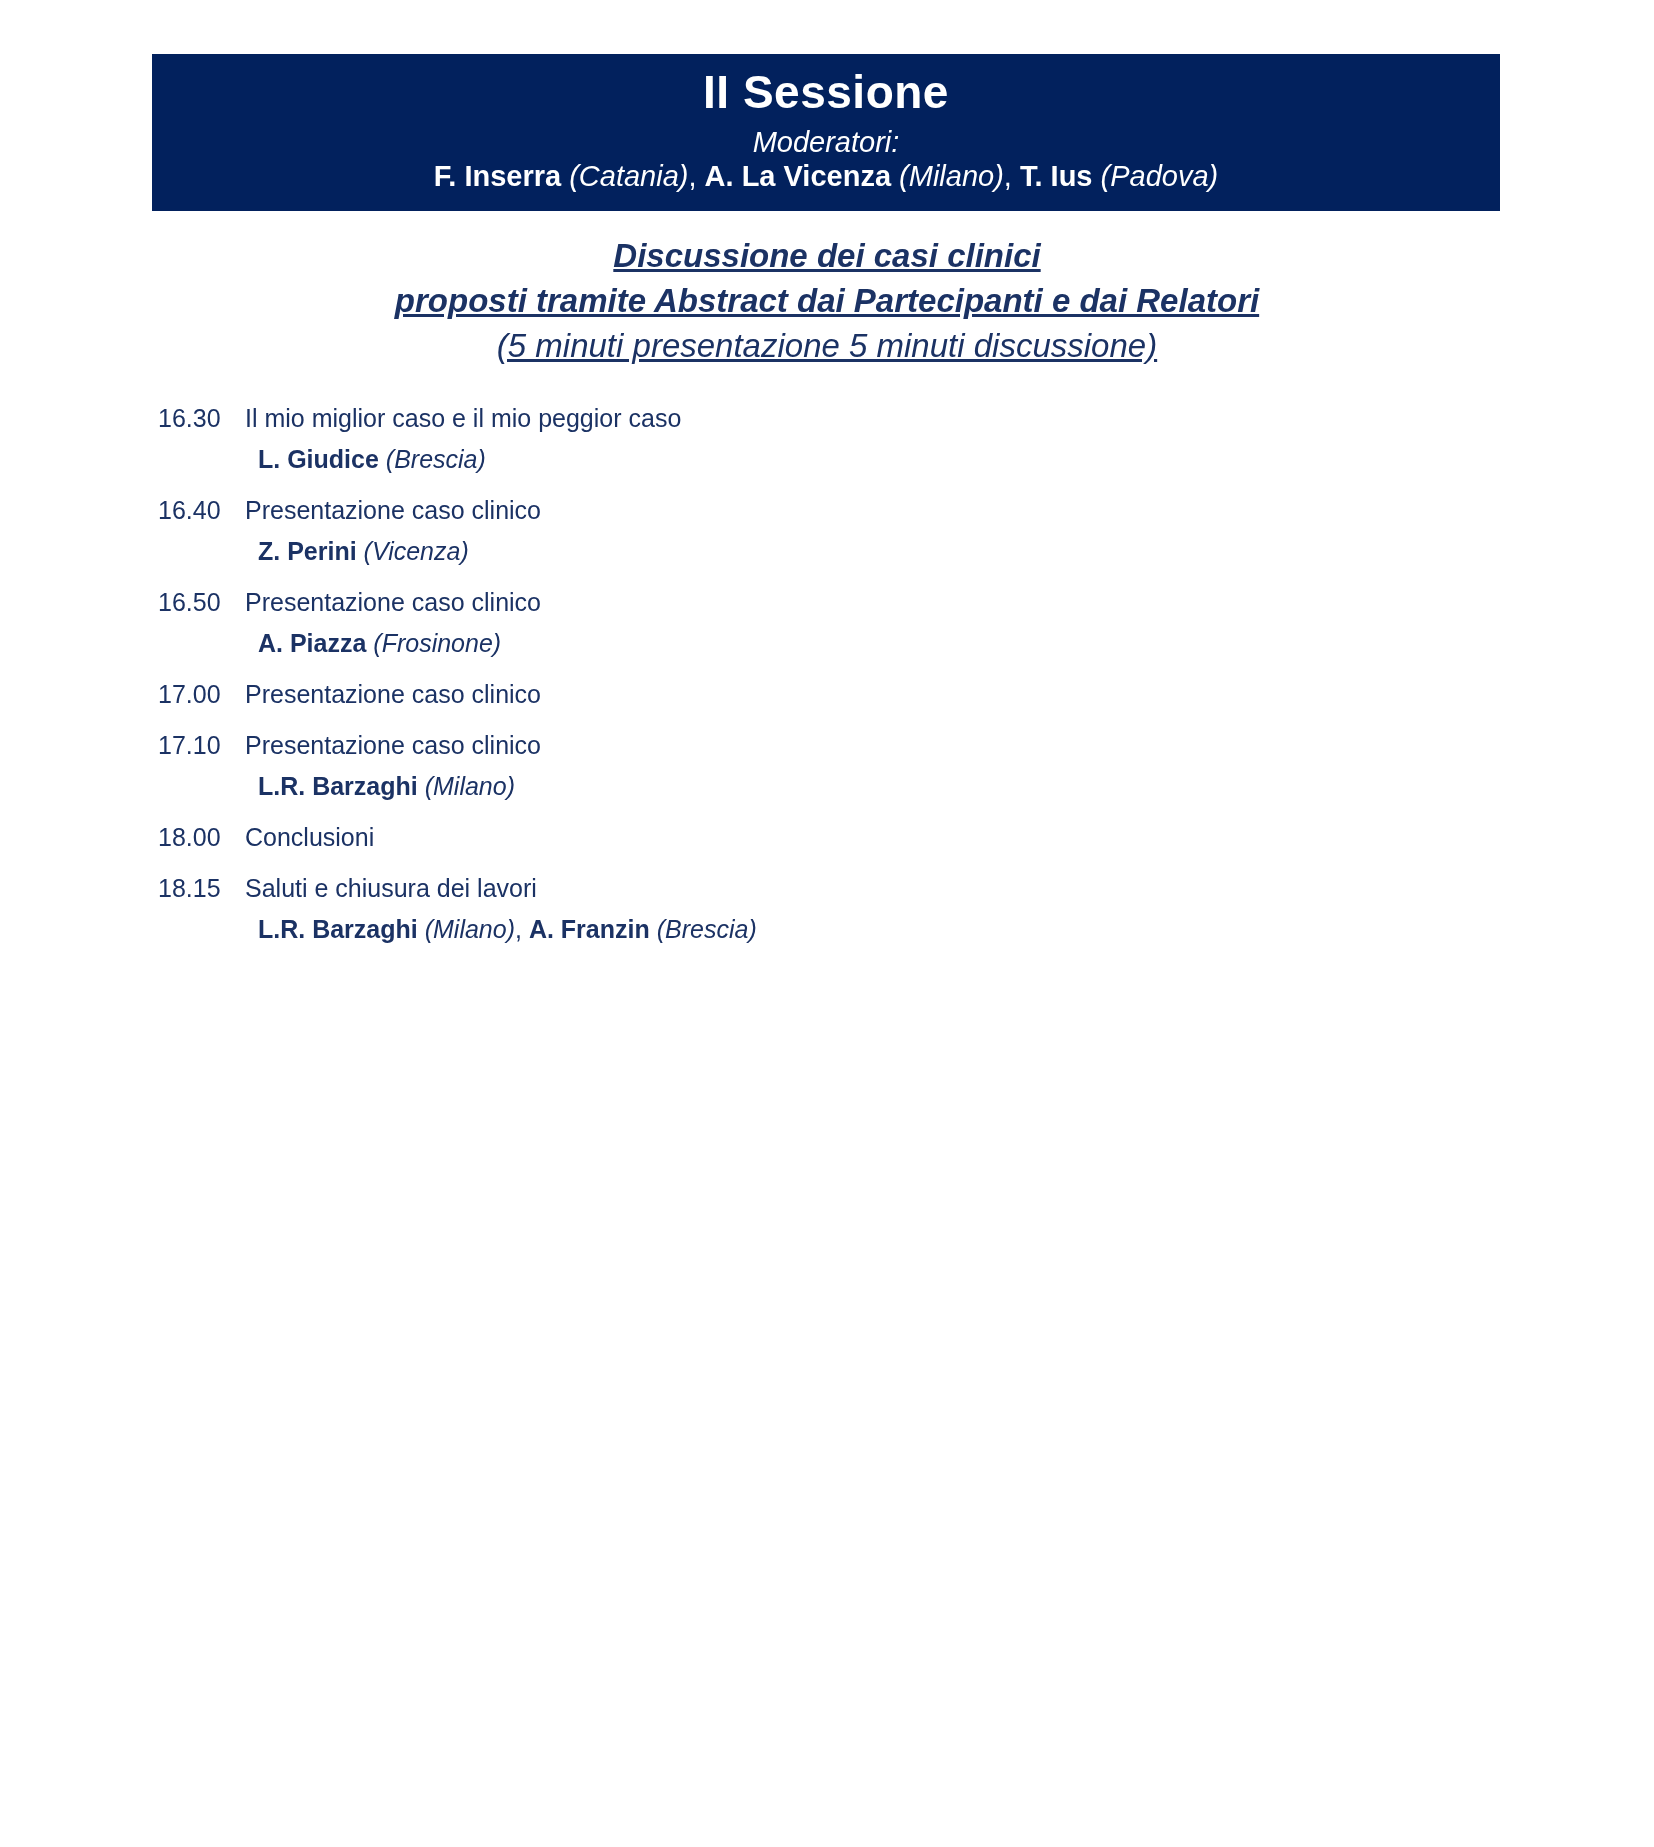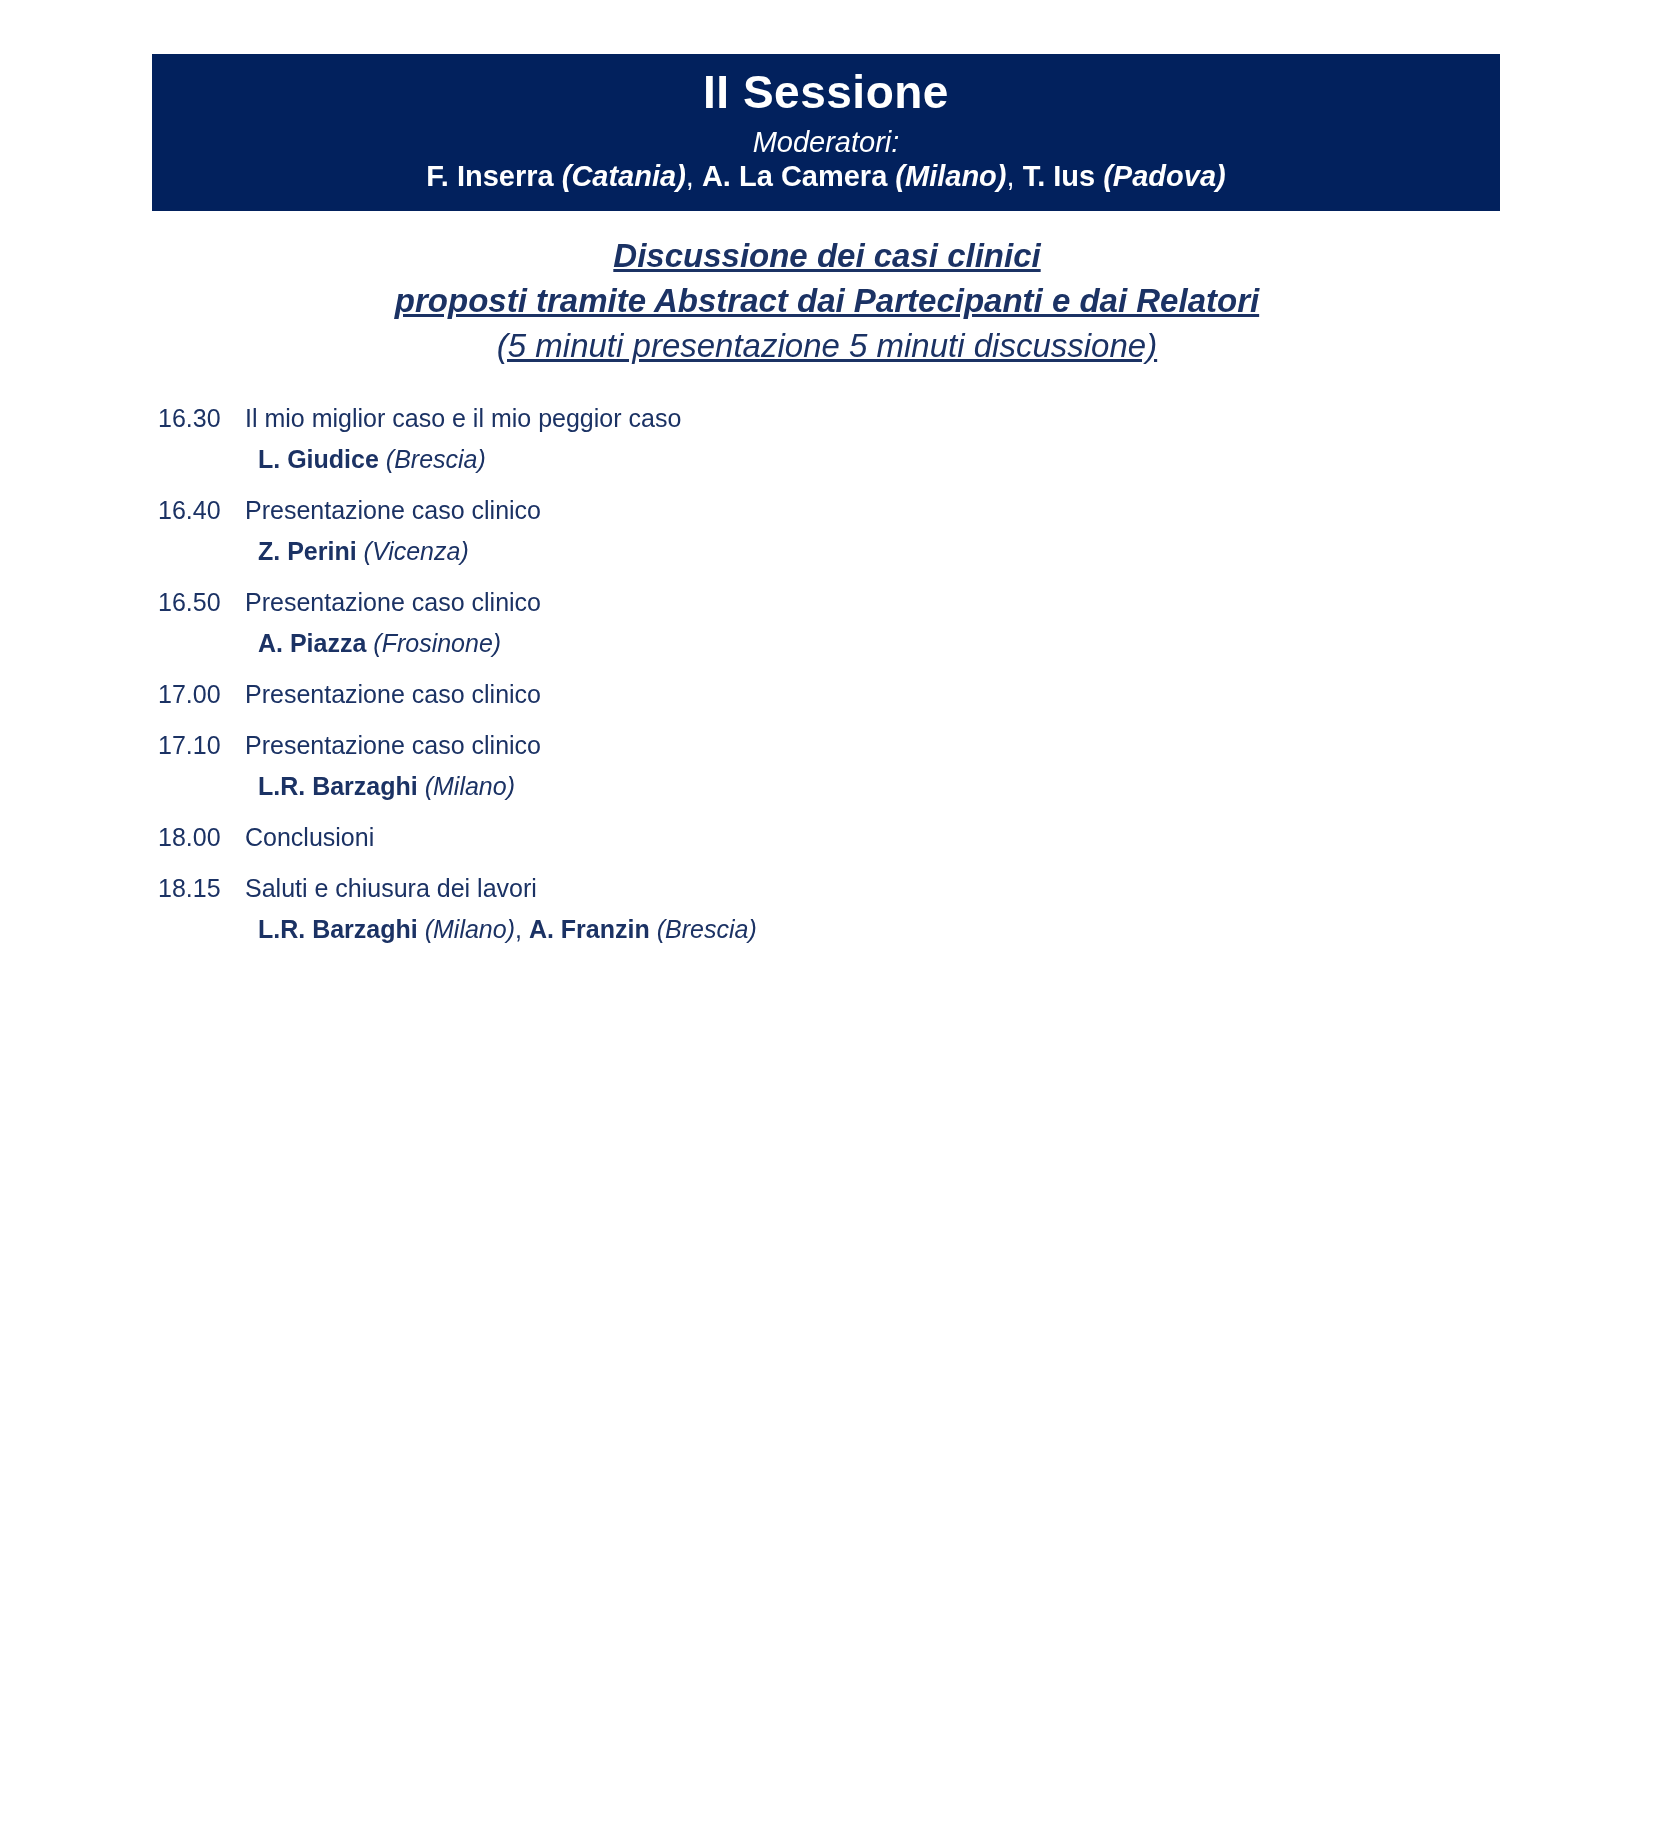--- a/index.html
+++ b/index.html
@@ -35,21 +35,21 @@
     font-style: italic;
     font-size: 29px;
     line-height: 34px;
     margin-top: 7px;
   }
   .moderators-line {
     font-size: 29px;
     line-height: 34px;
   }
   .moderators-line b { font-weight: bold; font-style: normal; }
-  .moderators-line i { font-weight: bold; font-style: italic; }
+  .moderators-line i { font-weight: normal; font-style: italic; }
   .subtitle {
     margin-top: 22px;
     text-align: center;
     font-size: 33px;
     line-height: 45px;
     font-weight: bold;
     font-style: italic;
     text-decoration: underline;
   }
   .subtitle-note {
@@ -77,21 +77,21 @@
   .line2 i { font-weight: normal; font-style: italic; }
 </style>
 </head>
 <body>
 
 <div class="page">
 
   <header class="banner">
     <div class="banner-title">II Sessione</div>
     <div class="moderators-label">Moderatori:</div>
-    <div class="moderators-line"><b>F. Inserra</b> <i>(Catania)</i><span>, </span><b>A. La Camera</b> <i>(Milano)</i><span>, </span><b>T. Ius</b> <i>(Padova)</i><span></span></div>
+    <div class="moderators-line"><b>F. Inserra</b> <i>(Catania)</i><span>, </span><b>A. La Vicenza</b> <i>(Milano)</i><span>, </span><b>T. Ius</b> <i>(Padova)</i><span></span></div>
   </header>
 
   <section class="subtitle">
     <div>Discussione dei casi clinici</div>
     <div>proposti tramite Abstract dai Partecipanti e dai Relatori</div>
     <div class="subtitle-note">(5 minuti presentazione 5 minuti discussione)</div>
   </section>
 
   <section class="schedule">
       <div class="item">

